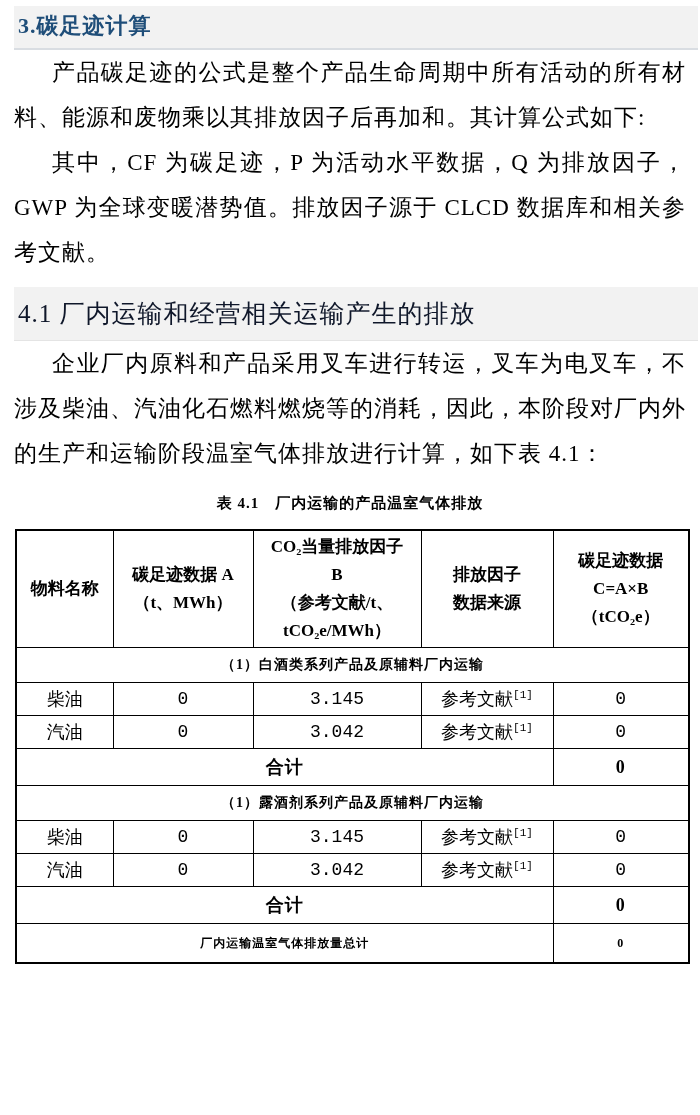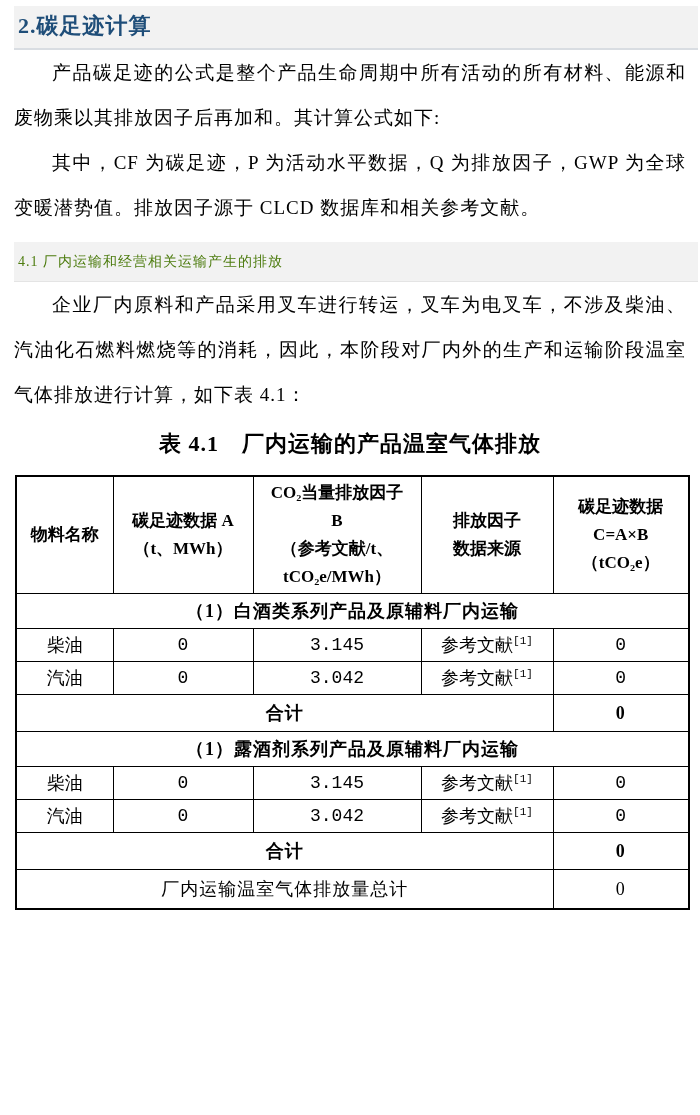--- a/index.html
+++ b/index.html
@@ -11,65 +11,65 @@
   
   .h1-bar {
     margin:6px 2px 0 14px; background:#f2f2f2;
     border-bottom:2px solid #d9dde2; padding:5px 0 7px 4px;
   }
   .h1-text { color:#1f4e79; font-weight:bold; font-size:22px; letter-spacing:1px; }
   .h2-bar {
     margin:12px 2px 0 14px; background:#f2f2f2;
     border-bottom:1px solid #e4e4e4; padding:10px 0 10px 4px;
   }
-  .h2-text { color:#4d7c0f; font-size:14px; letter-spacing:1px; }
+  .h2-text { color:#0f172a; font-size:25px; letter-spacing:1px; }
   
   .para {
-    margin:0 14px; font-size:19px; line-height:45px;
+    margin:0 14px; font-size:23px; line-height:45px;
     text-align:justify; text-indent:38px; letter-spacing:1px;
   }
   
   .formula-row { text-align:center; font-weight:bold; font-size:22px; line-height:48px; margin:0; }
   .f-sigma { font-size:27px; }
   .f-scripts {
     display:inline-flex; flex-direction:column; justify-content:space-between;
     font-size:13px; font-style:italic; line-height:1.05; vertical-align:-9px;
     text-align:left; height:32px;
   }
   .f-var { font-style:italic; }
   .f-vsub { font-style:italic; font-size:13px; }
   .f-op { padding:0 4px; }
   .f-eq { padding:0 1px 0 6px; }
   
-  .table-title { text-align:center; font-weight:bold; font-size:22px; margin-top:12px; letter-spacing:1px; }
+  .table-title { text-align:center; font-weight:bold; font-size:15px; margin-top:18px; letter-spacing:1px; }
   table.emissions {
     border-collapse:collapse; table-layout:fixed;
     width:673px; margin:16px 0 0 15px; border:2px solid #000;
   }
   table.emissions th, table.emissions td {
     border:1px solid #000; text-align:center; vertical-align:middle; padding:2px;
   }
   table.emissions th {
     font-size:17px; font-weight:bold; white-space:pre-line; line-height:1.65;
     height:108px; padding:2px 0;
   }
-  tr.group td   { font-weight:bold; font-size:18px; height:30px; letter-spacing:1px; }
+  tr.group td   { font-weight:bold; font-size:14px; height:30px; letter-spacing:1px; }
   tr.data td    { font-size:18px; height:28px;font-family:Liberation Mono, monospace; }
   tr.subtotal td{ font-size:18px; height:32px; letter-spacing:1px;font-weight:bold; }
-  tr.total td   { font-weight:normal; font-size:18px; height:34px; letter-spacing:1px; }
+  tr.total td   { font-weight:bold; font-size:12px; height:34px; letter-spacing:1px; }
   .bold { font-weight:bold; }
   sup.ref { font-size:11px; vertical-align:super; line-height:0; }
 </style>
 </head>
 <body>
 
 <div class="page">
 
   <div class="h1-bar">
-    <span class="h1-text">2.碳足迹计算</span>
+    <span class="h1-text">3.碳足迹计算</span>
   </div>
 
   <p class="para">产品碳足迹的公式是整个产品生命周期中所有活动的所有材料、能源和废物乘以其排放因子后再加和。其计算公式如下:</p>
 
 
   <p class="para">其中，CF 为碳足迹，P 为活动水平数据，Q 为排放因子，GWP 为全球变暖潜势值。排放因子源于 CLCD 数据库和相关参考文献。</p>
 
   <div class="h2-bar">
     <span class="h2-text">4.1 厂内运输和经营相关运输产生的排放</span>
   </div>

